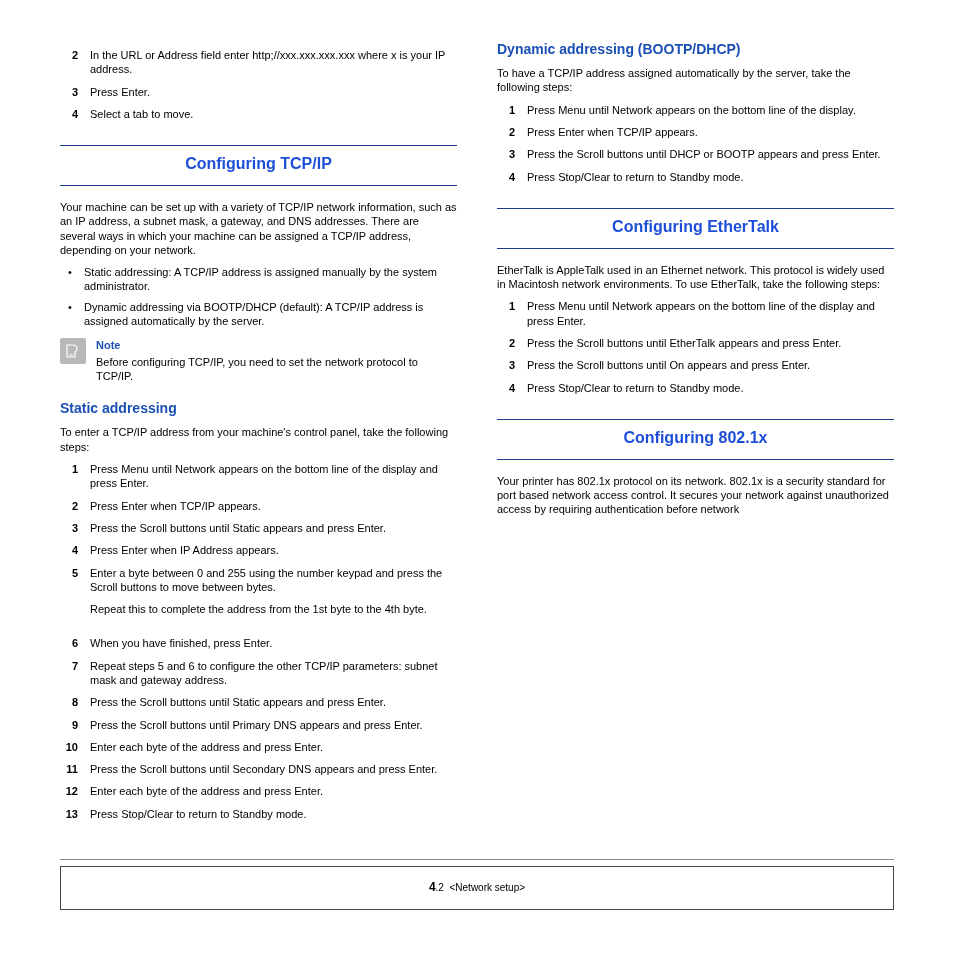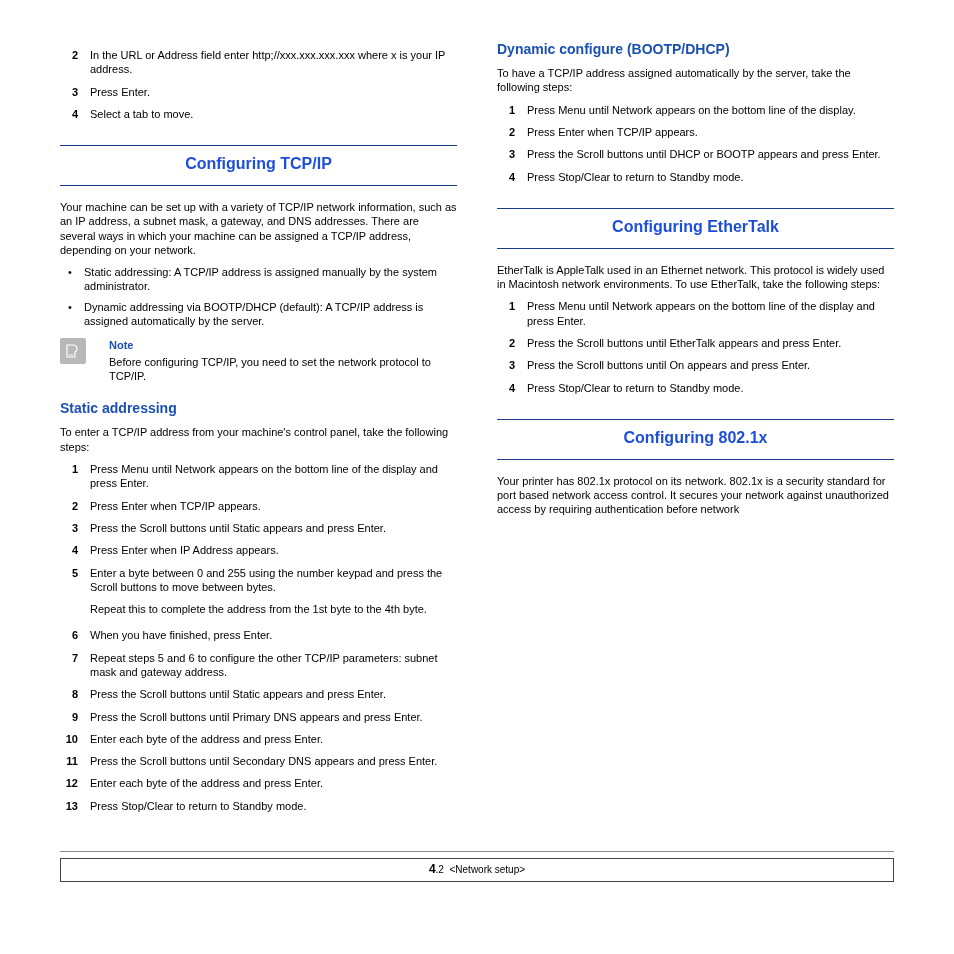--- a/index.html
+++ b/index.html
@@ -9,28 +9,28 @@
 .step-num{font-weight:bold;min-width:18px;text-align:right}
 .step-text{flex:1}
 .bullet{display:flex;margin:6px 0;gap:8px;padding-left:8px}
 .bullet-dot{min-width:8px}
 b{font-weight:normal}
 .section-divider{border:none;border-top:1px solid #1a3c8c;margin:24px 0 8px 0}
 .h2{color:#1d4ed8;font-weight:bold;font-size:16px;text-align:center;margin:0 0 10px 0}
 .sub-divider{border:none;border-top:1px solid #1a3c8c;margin:2px 0 14px 0}
 .h3{color:#1a4fb4;font-weight:bold;font-size:14px;margin:16px 0 8px 0}
 .para{margin:8px 0}
-.note-box{display:flex;gap:23px;margin:10px 0}
+.note-box{display:flex;gap:10px;margin:10px 0}
 .note-icon{width:26px;height:26px;background:#b8b8b8;border-radius:2px;display:flex;align-items:center;justify-content:center;color:#fff;flex-shrink:0}
 .note-title{color:#1a4fb4;font-weight:bold;margin-bottom:2px}
 .footer-divider{border:none;border-top:1px solid #888;margin:30px 0 6px 0}
-.footer-line{padding:3px;border:1px solid #444}
+.footer-line{padding:13px;border:1px solid #444}
 .footer{text-align:center;font-size:10px}
 .footer .pg{font-weight:bold;font-size:12px}
-.indent-step{margin-left:30px;margin-top:8px;margin-bottom:12px}
+.indent-step{margin-left:30px;margin-top:8px;margin-bottom:20px}
 </style>
 </head>
 <body>
 
 <div class="columns">
 <div class="col">
 <div id="presteps">
         <div class="step">
           <div class="step-num">2</div>
           <div class="step-text">In the URL or Address field enter http;//xxx.xxx.xxx.xxx where x is your IP address.</div>
@@ -124,21 +124,21 @@
           <div class="step-text">Enter each byte of the address and press <b>Enter</b>.</div>
         </div>
         <div class="step">
           <div class="step-num">13</div>
           <div class="step-text">Press <b>Stop/Clear</b> to return to Standby mode.</div>
         </div>
       </div>
 </div>
 
 <div class="col">
-<div class="h3" style="margin-top:0">Dynamic configure (BOOTP/DHCP)</div>
+<div class="h3" style="margin-top:0">Dynamic addressing (BOOTP/DHCP)</div>
 <div class="para">To have a TCP/IP address assigned automatically by the server, take the following steps:</div>
 <div id="dynsteps">
         <div class="step">
           <div class="step-num">1</div>
           <div class="step-text">Press <b>Menu</b> until <b>Network</b> appears on the bottom line of the display.</div>
         </div>
         <div class="step">
           <div class="step-num">2</div>
           <div class="step-text">Press <b>Enter</b> when <b>TCP/IP</b> appears.</div>
         </div>

